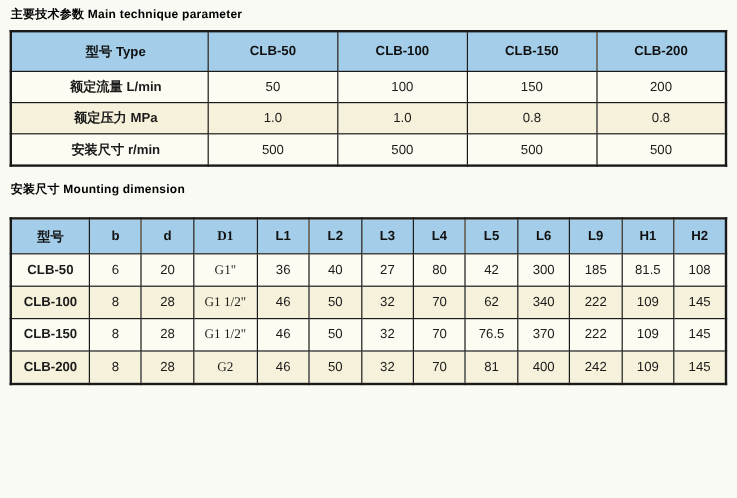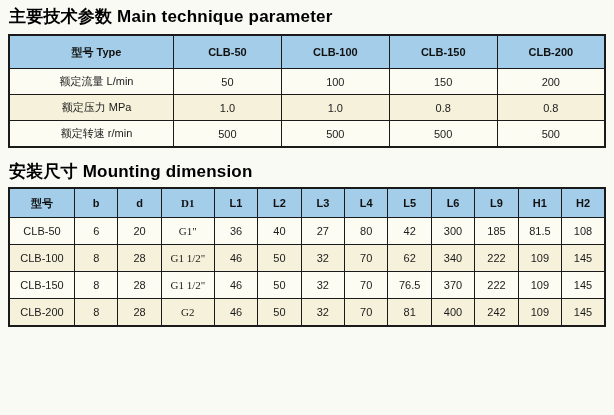--- a/index.html
+++ b/index.html
@@ -10,29 +10,29 @@
   }
   body {
     width: 614px;
     height: 415px;
     overflow: hidden;
   }
   .wrap {
     padding: 3px 8px 0 8px;
   }
   .title {
-    font-size: 17px;
+    font-size: 10px;
     font-weight: bold;
     color: #000;
     margin: 2px 0 6px 1px;
     letter-spacing: 0.2px;
   }
   .title.second {
     margin-top: 12px;
-    margin-bottom: 4px;
+    margin-bottom: 16px;
   }
   table.t {
     border-collapse: collapse;
     table-layout: fixed;
     width: 598px;
     background: var(--row-bg, #fdfcf3);
     border: 2px solid var(--border-c, #161616);
   }
   table.t th, table.t td {
     border: 1px solid var(--border-c, #1e1e1e);
@@ -46,21 +46,21 @@
   }
   table.t thead th {
     background: var(--header-bg, #a3cde8);
     font-weight: bold;
     color: #111;
   }
   table.t tbody tr:nth-child(even) {
     background: var(--row-alt, #f6f1da);
   }
   table.t tbody td.lab {
-    font-weight: normal;
+    font-weight: bold;
   }
   
   .t1 thead th { height: 32px; }
   .t1 tbody td { height: 25px; }
   .t1 th:first-child, .t1 td:first-child { width: 149px; padding-left: 12px; }
   
   .t2 thead th { height: 28px; }
   .t2 tbody td { height: 26px; }
   .t2 th:first-child, .t2 td:first-child { width: 60px; }
   .t2 th:nth-child(4), .t2 td:nth-child(4) { width: 48px; font-family: Liberation Serif, serif; }
@@ -91,21 +91,21 @@
           <td>200</td>
         </tr>
         <tr>
           <td class="lab">额定压力 MPa</td>
           <td>1.0</td>
           <td>1.0</td>
           <td>0.8</td>
           <td>0.8</td>
         </tr>
         <tr>
-          <td class="lab">额定转速 r/min</td>
+          <td class="lab">安装尺寸 r/min</td>
           <td>500</td>
           <td>500</td>
           <td>500</td>
           <td>500</td>
         </tr>
       </tbody>
     </table>
 
   <div class="title second">安装尺寸 Mounting dimension</div>
 

